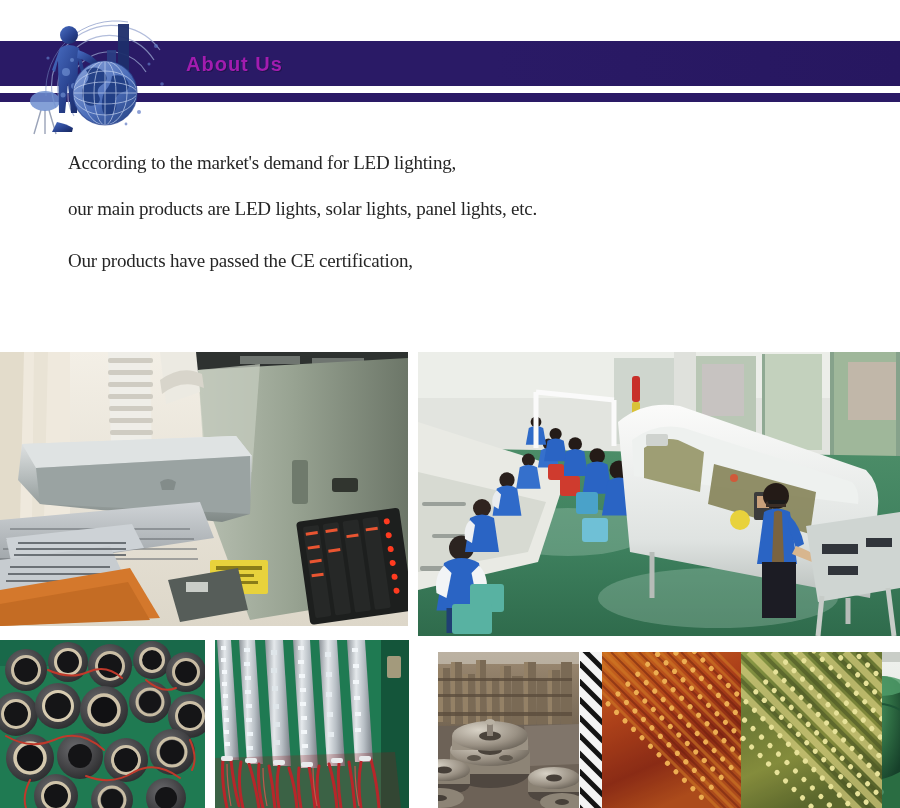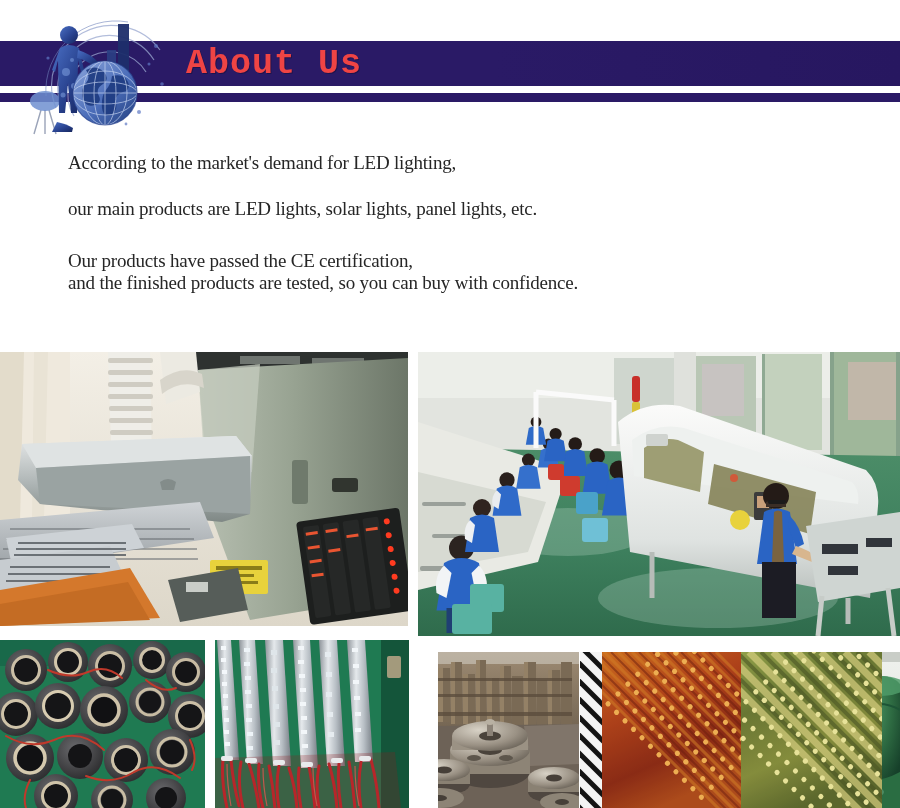--- a/index.html
+++ b/index.html
@@ -37,25 +37,25 @@
   }
   .banner-band.stripe {
     top: 93px;
     height: 9px;
     background: #2a1a66;
   }
   .banner-title {
     position: absolute;
     left: 186px;
     top: 44px;
-    font-family: Liberation Mono, monospace;
+    font-family: Liberation Sans, sans-serif;
     font-weight: bold;
-    font-size: 35px;
+    font-size: 20px;
     letter-spacing: 1px;
-    color: #ef4444;
+    color: #a21caf;
     line-height: 40px;
     text-shadow: 1px 1px 0 rgba(0,0,0,0.25);
     white-space: nowrap;
     z-index: 6;
   }
   .banner-art {
     position: absolute;
     left: 8px;
     top: 0;
     width: 190px;
@@ -200,21 +200,20 @@
     </svg>
   </div>
 
   <div class="banner-title">About Us</div>
 </div>
 
 <div class="intro">
   <p class="l1">According to the market's demand for LED lighting,</p>
   <p class="l2">our main products are LED lights, solar lights, panel lights, etc.</p>
   <p class="l3">Our products have passed the CE certification,</p>
-  <p class="l4">and the finished products are tested, so you can buy with confidence.</p>
 </div>
 
 <div class="gallery">
 
   <div class="photo" id="ph-reflow">
     <svg class="ph-inner" width="408" height="274" viewBox="0 0 408 274" preserveAspectRatio="none">
       <defs>
         <linearGradient id="wallG" x1="0" y1="0" x2="0" y2="1">
           <stop offset="0%" stop-color="#f3efe6"></stop>
             <stop offset="100%" stop-color="#ddd7c9"></stop>

